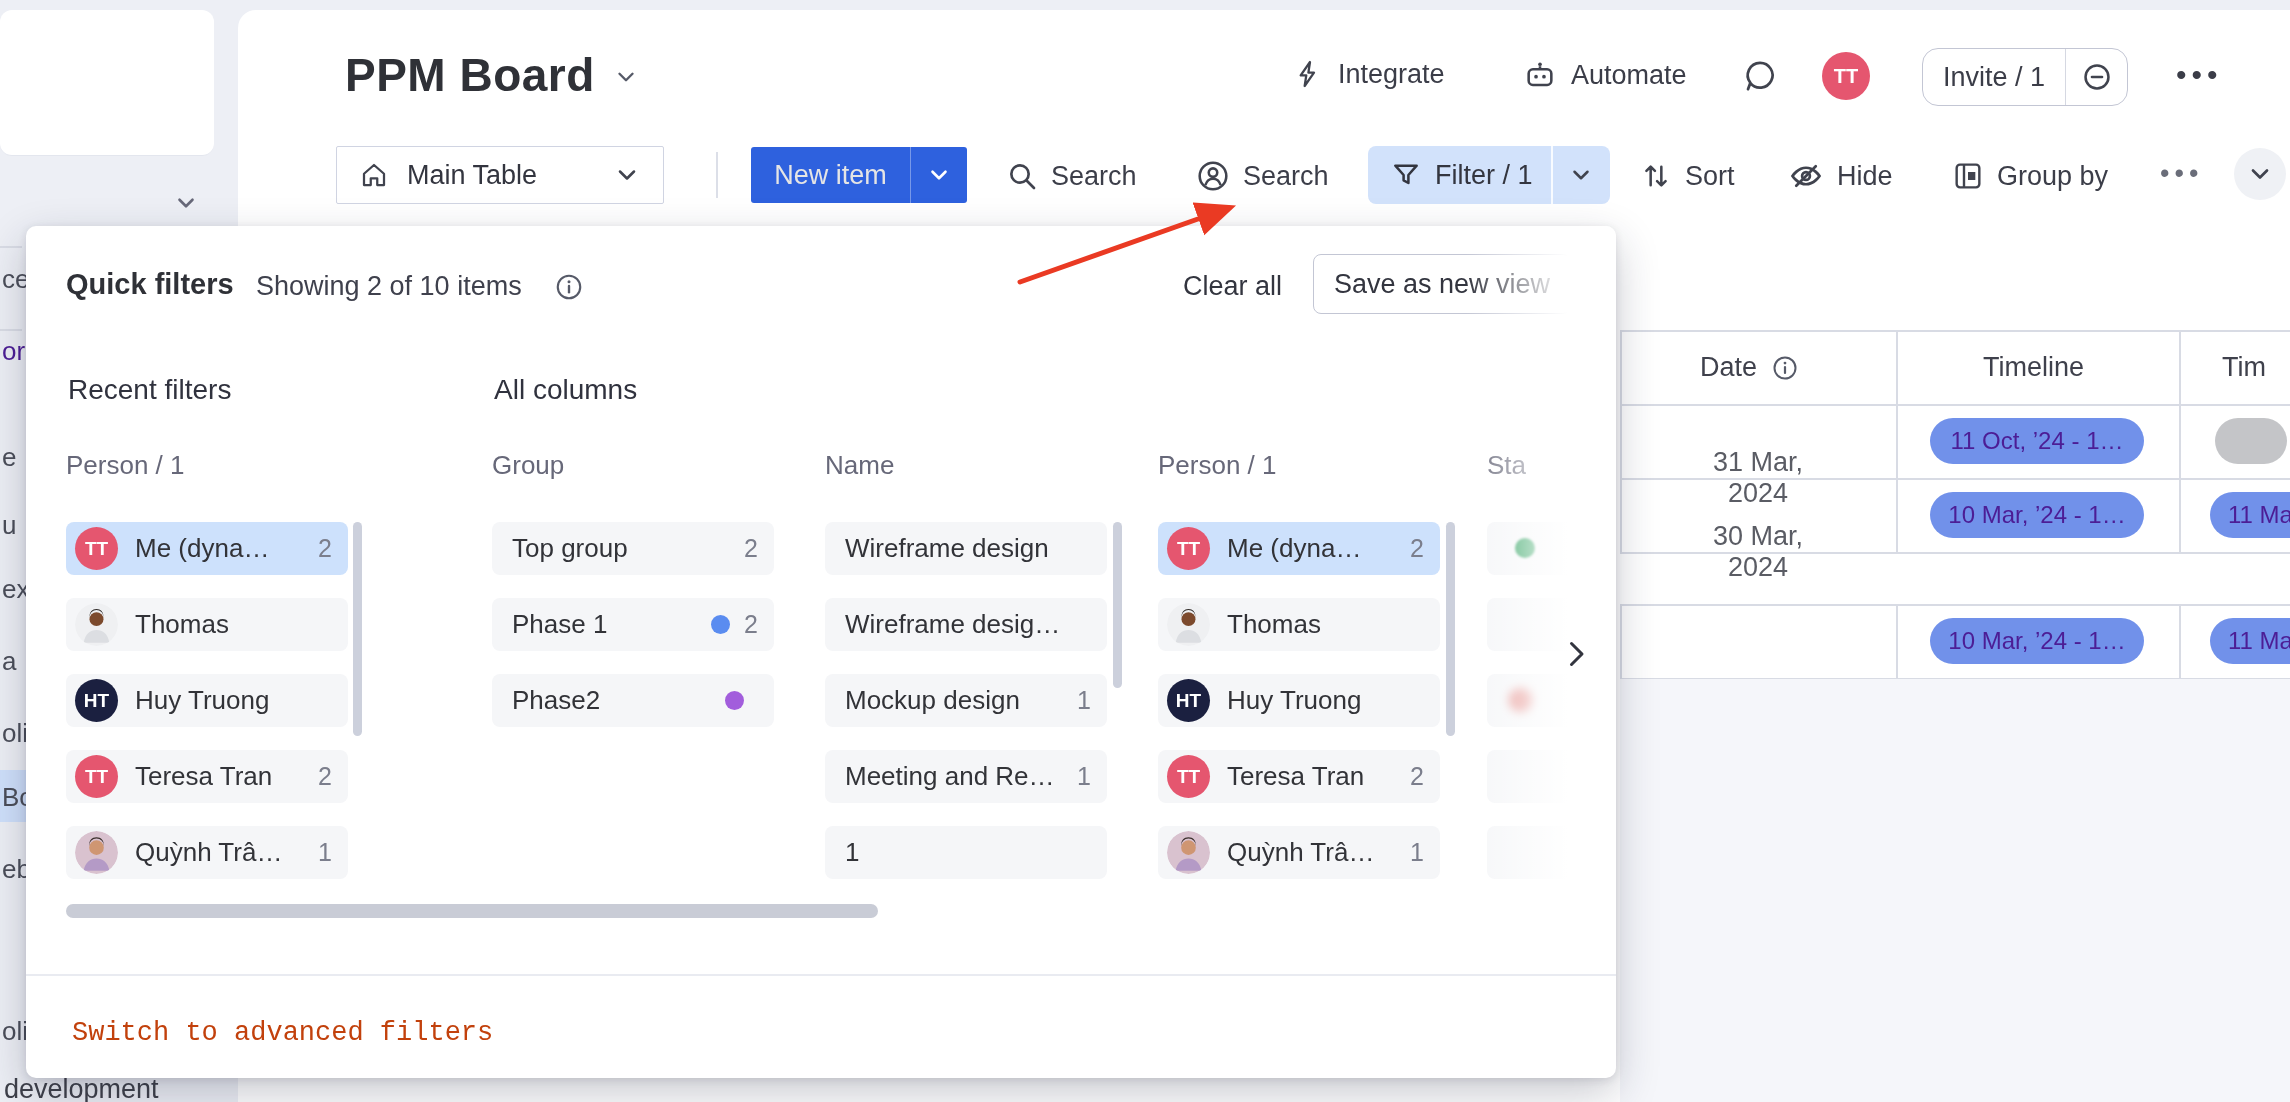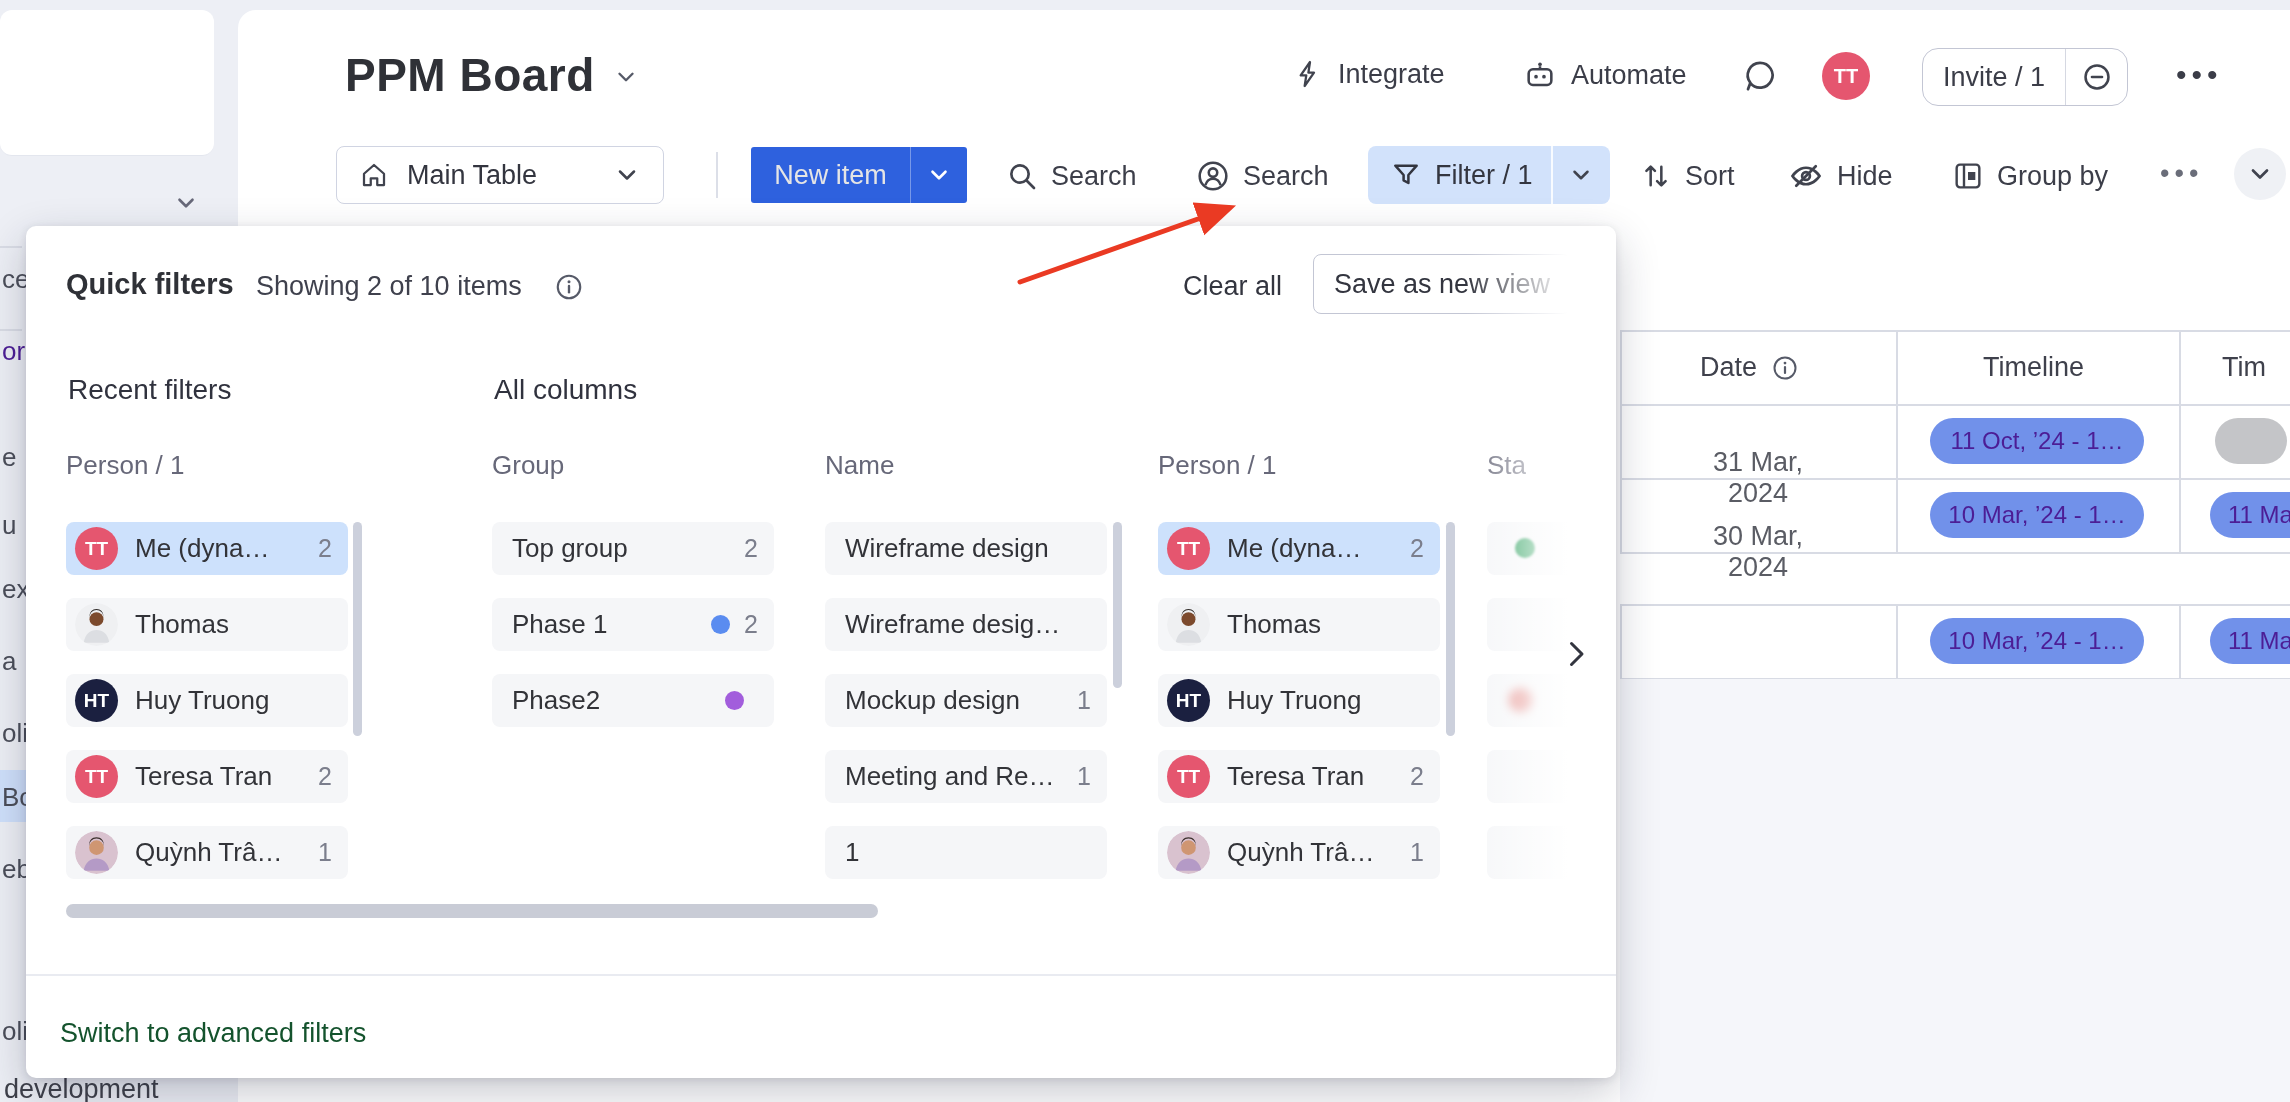--- a/index.html
+++ b/index.html
@@ -19,21 +19,21 @@
   .board-title { position:absolute; left:345px; top:48px; font-size:46px; font-weight:700; color:#2f3137; letter-spacing:.5px; }
   .title-chev { position:absolute; left:610px; top:64px; width:32px; height:26px; color:#565a68; }
   .hdr-item { position:absolute; display:flex; align-items:center; gap:14px; font-size:27px; color:#3b3d48; }
   .invite-btn { position:absolute; left:1922px; top:48px; width:206px; height:58px; border:1.5px solid #c3c6d4; border-radius:16px; display:flex; align-items:stretch; background:#fff; }
   .invite-label { width:143px; display:flex; align-items:center; justify-content:center; font-size:27px; color:#3b3d48; border-right:1.5px solid #d5d8e2; }
   .invite-link { flex:1; display:flex; align-items:center; justify-content:center; }
   .dots { font-size:30px; letter-spacing:5px; color:#3b3d48; }
   .avatar-badge { position:absolute; left:1822px; top:52px; width:48px; height:48px; border-radius:50%; background:#e5566f; color:#fff; font-size:20px; font-weight:700; display:flex; align-items:center; justify-content:center; }
 
   
-  .view-pill { position:absolute; left:336px; top:146px; width:328px; height:58px; border:1.5px solid #d0d4e2; border-radius:8px; display:flex; align-items:center; padding:0 22px; gap:18px; font-size:27px; color:#33353f; background:#fff; }
+  .view-pill { position:absolute; left:336px; top:146px; width:328px; height:58px; border:1.5px solid #d0d4e2; border-radius:2px; display:flex; align-items:center; padding:0 22px; gap:18px; font-size:27px; color:#33353f; background:#fff; }
   .tb-divider { position:absolute; left:716px; top:152px; width:2px; height:46px; background:#dcdfe8; }
   .new-item { position:absolute; left:751px; top:147px; width:216px; height:56px; background:#2e61de; border-radius:3px; display:flex; color:#e5e5e5; }
   .new-item .lbl { width:160px; display:flex; align-items:center; justify-content:center; font-size:27px; border-right:1.5px solid rgba(255,255,255,.35); }
   .new-item .chev { flex:1; display:flex; align-items:center; justify-content:center; color:#fff; }
   .tb-item { position:absolute; display:flex; align-items:center; gap:13px; font-size:27px; color:#3c3e49; top:156px; height:40px; }
   .filter-pill { position:absolute; left:1368px; top:146px; width:242px; height:58px; background:#d2e2fb; border-radius:8px; display:flex; align-items:center; color:#33353f; }
   .filter-pill .main { display:flex; align-items:center; gap:13px; padding:0 18px 0 22px; font-size:27px; height:100%; border-right:2px solid rgba(255,255,255,.85); }
   .filter-pill .chev { flex:1; display:flex; align-items:center; justify-content:center; }
   .circle-btn { position:absolute; left:2234px; top:148px; width:52px; height:52px; border-radius:50%; background:#eff1f5; display:flex; align-items:center; justify-content:center; color:#4a4d59; }
 
@@ -71,21 +71,21 @@
   .person-row.selected { background:#cde1fc; }
   .av { width:43px; height:43px; border-radius:50%; color:#fff; font-weight:700; font-size:19px; display:flex; align-items:center; justify-content:center; margin-right:17px; overflow:hidden; flex:none; }
   .av svg { width:100%; height:100%; display:block; }
   .lblname { white-space:nowrap; overflow:hidden; }
   .vscroll { position:absolute; width:9px; border-radius:5px; background:#ccd0dc; top:296px; }
   .hscroll { position:absolute; left:40px; top:678px; width:812px; height:14px; border-radius:7px; background:#c9ccd6; }
   .status-row { position:relative; }
   .status-fade { position:absolute; left:1440px; top:0; width:150px; height:748px; background:linear-gradient(90deg, rgba(255,255,255,0), #fff 68%); z-index:2; }
   .pp-next { position:absolute; left:1532px; top:410px; width:36px; height:36px; color:#33353f; z-index:3; }
   .pp-footdiv { position:absolute; left:0; top:748px; width:1590px; height:2px; background:#e9ebf1; }
-  .pp-footer { position:absolute; left:34px; top:792px; font-size:27px; color:#14532d; }
+  .pp-footer { position:absolute; left:46px; top:792px; font-size:27px; color:#c2410c;font-family:Liberation Mono, monospace; }
   .sdot { position:absolute; border-radius:50%; }
 
   .red-arrow { position:absolute; left:1005px; top:195px; width:245px; height:100px; z-index:60; pointer-events:none; }
 </style>
 </head>
 <body>
 
 <div id="screen">
 
   <div class="sidebar-card"></div>

